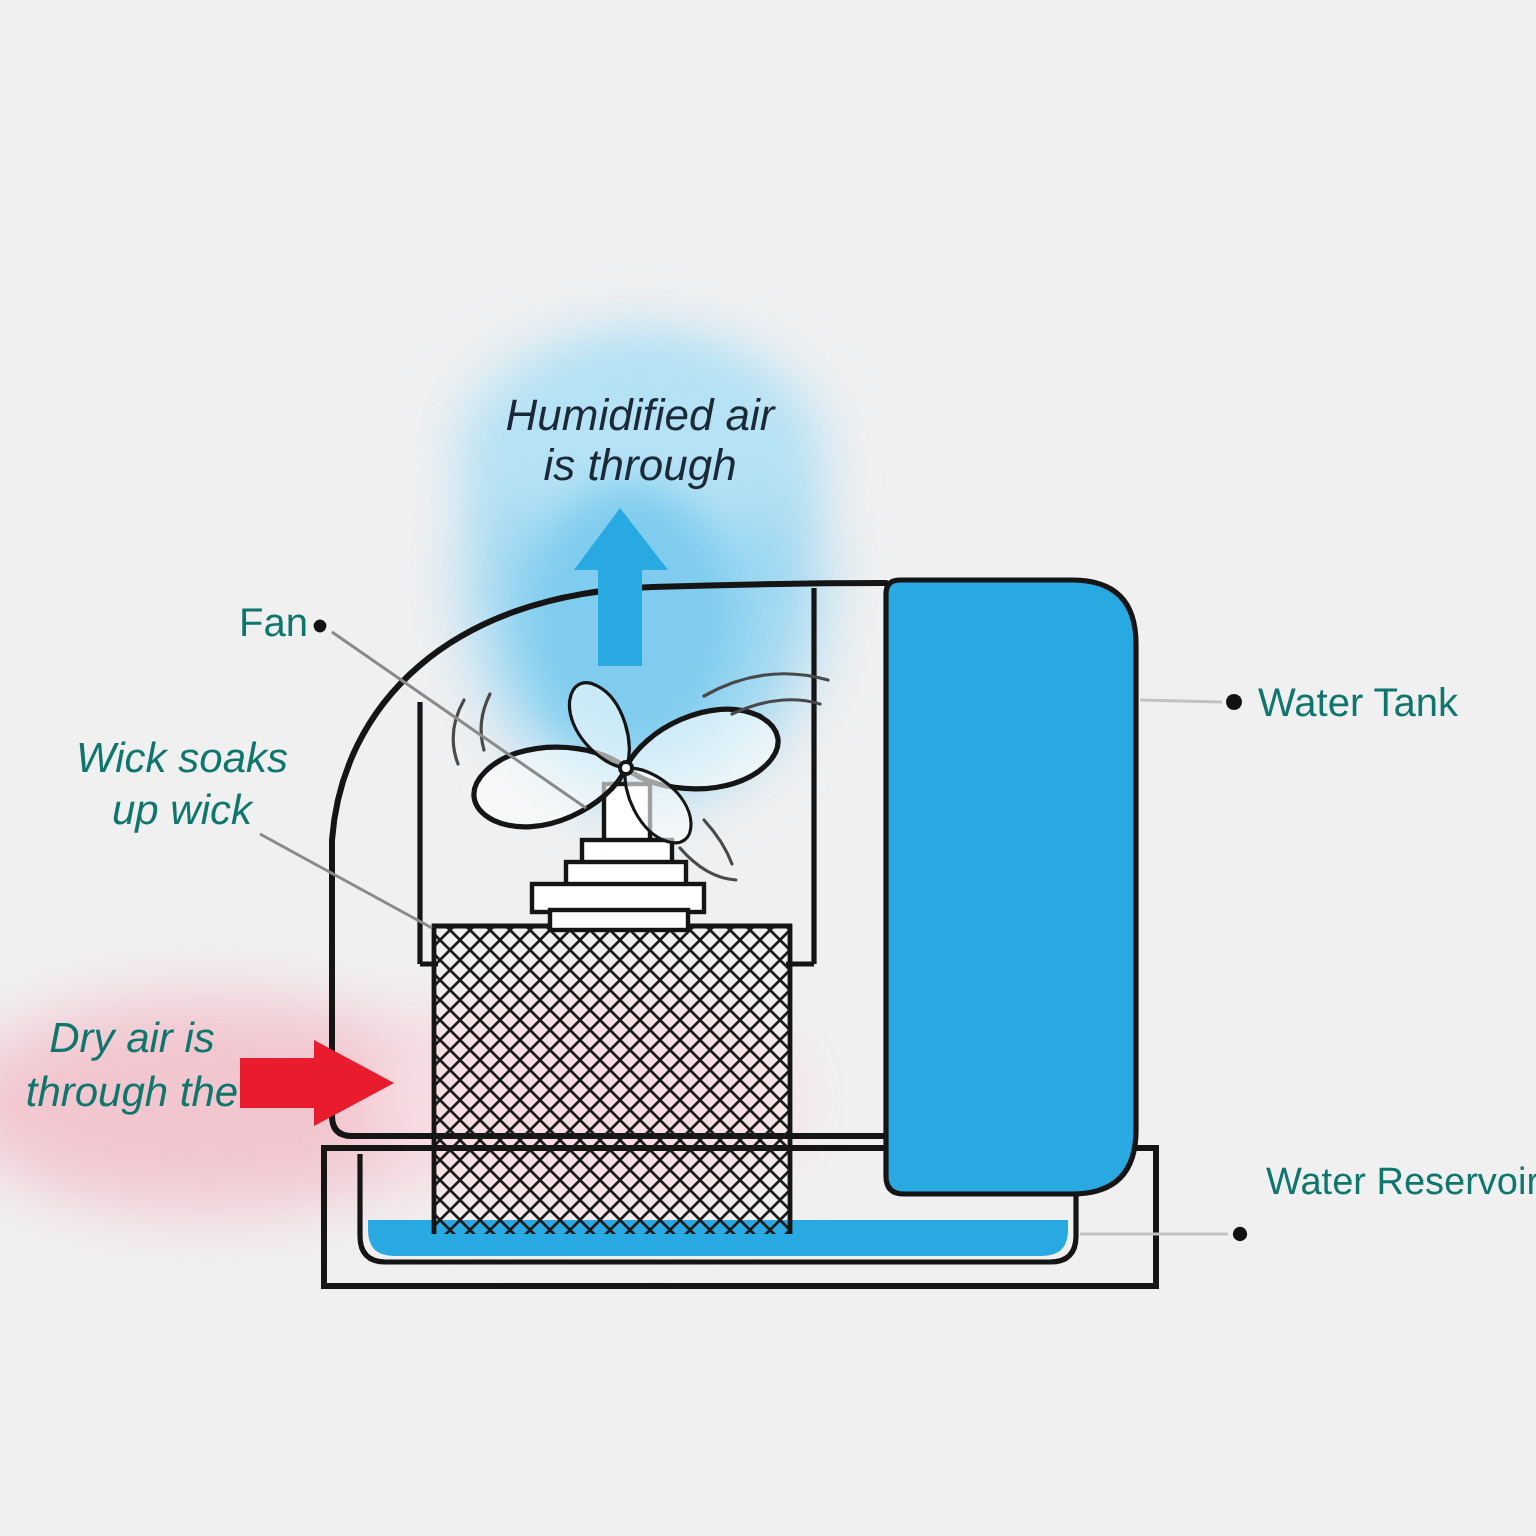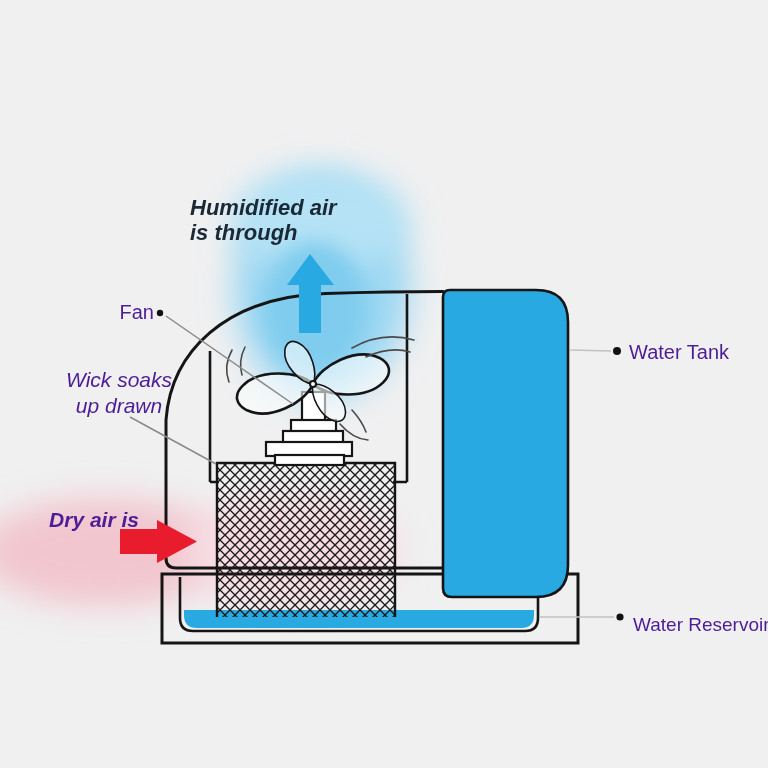--- a/index.html
+++ b/index.html
@@ -4,30 +4,30 @@
 <style>
   html,body{margin:0;padding:0;}
   body{
     width:768px;height:768px;
     background:#f0f0f1;
     font-family:"Liberation Sans", sans-serif;
     overflow:hidden;
   }
   .stage{position:relative;width:768px;height:768px;}
   .stage svg{position:absolute;left:0;top:0;}
-  .lbl{position:absolute;color:#4c1d95;white-space:nowrap;}
-  .lbl.center{text-align:center;margin-left:28px;}
+  .lbl{position:absolute;color:#0f766e;white-space:nowrap;}
+  .lbl.center{text-align:center;}
   .lbl.right{text-align:right;}
   .lbl.italic{font-style:italic;}
   .heading{
-    font-size:22px;font-weight:bold;font-style:italic;
-    color:#1b2936;line-height:25px;
+    font-size:22px;font-weight:normal;font-style:italic;
+    color:#1b2936;line-height:25px;text-align:center;
   }
   .wick-lbl{font-size:21px;line-height:26px;}
-  .dry-lbl{font-size:21px;line-height:27px;font-weight:bold;}
+  .dry-lbl{font-size:21px;line-height:27px;}
   .fan-lbl{font-size:20px;}
   .tank-lbl{font-size:20px;}
   .res-lbl{font-size:19px;}
 </style>
 </head>
 <body>
 
 <div class="stage">
 
   <svg width="768" height="768" viewBox="0 0 768 768">
@@ -112,24 +112,25 @@
 
   <div class="lbl heading" style="left:190px;top:195px;width:260px;">
     <div>Humidified air</div>
     <div>is through</div>
   </div>
 
   <div class="lbl fan-lbl right" style="left:80px;top:301px;width:74px;">Fan</div>
 
   <div class="lbl wick-lbl italic center" style="left:8px;top:367px;width:166px;">
     <div>Wick soaks</div>
-    <div>up drawn</div>
+    <div>up wick</div>
   </div>
 
   <div class="lbl dry-lbl italic center" style="left:0px;top:506px;width:132px;">
     <div>Dry air is</div>
+    <div>through the</div>
   </div>
 
   <div class="lbl tank-lbl" style="left:629px;top:341px;">Water Tank</div>
 
-  <div class="lbl res-lbl" style="left:633px;top:614px;">Water Reservoir</div>
+  <div class="lbl res-lbl" style="left:633px;top:581px;">Water Reservoir</div>
 
 </div>
 
 </body></html>

